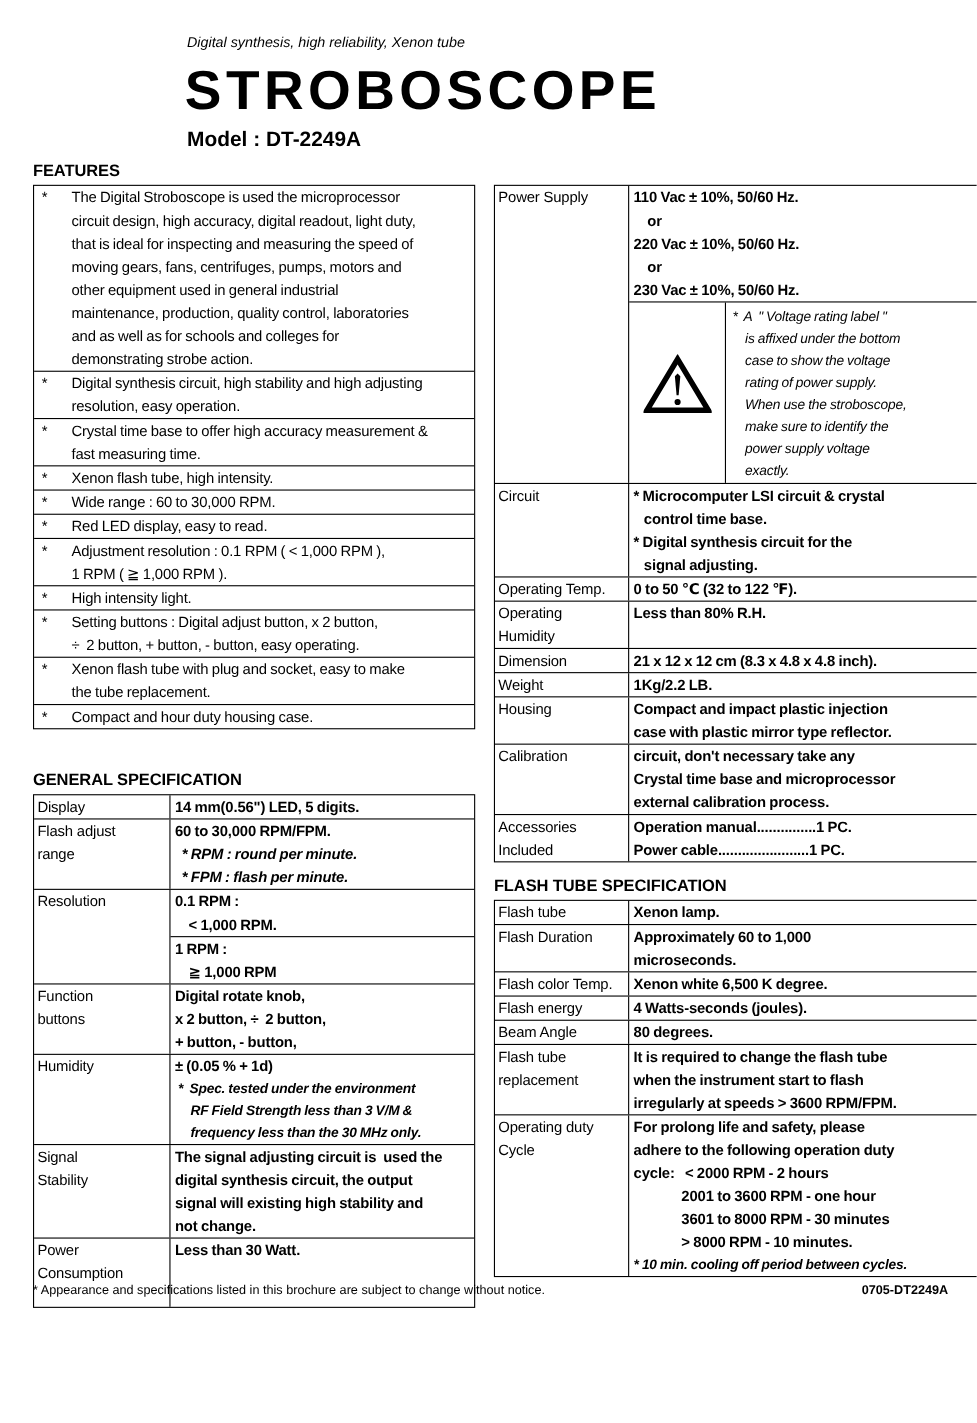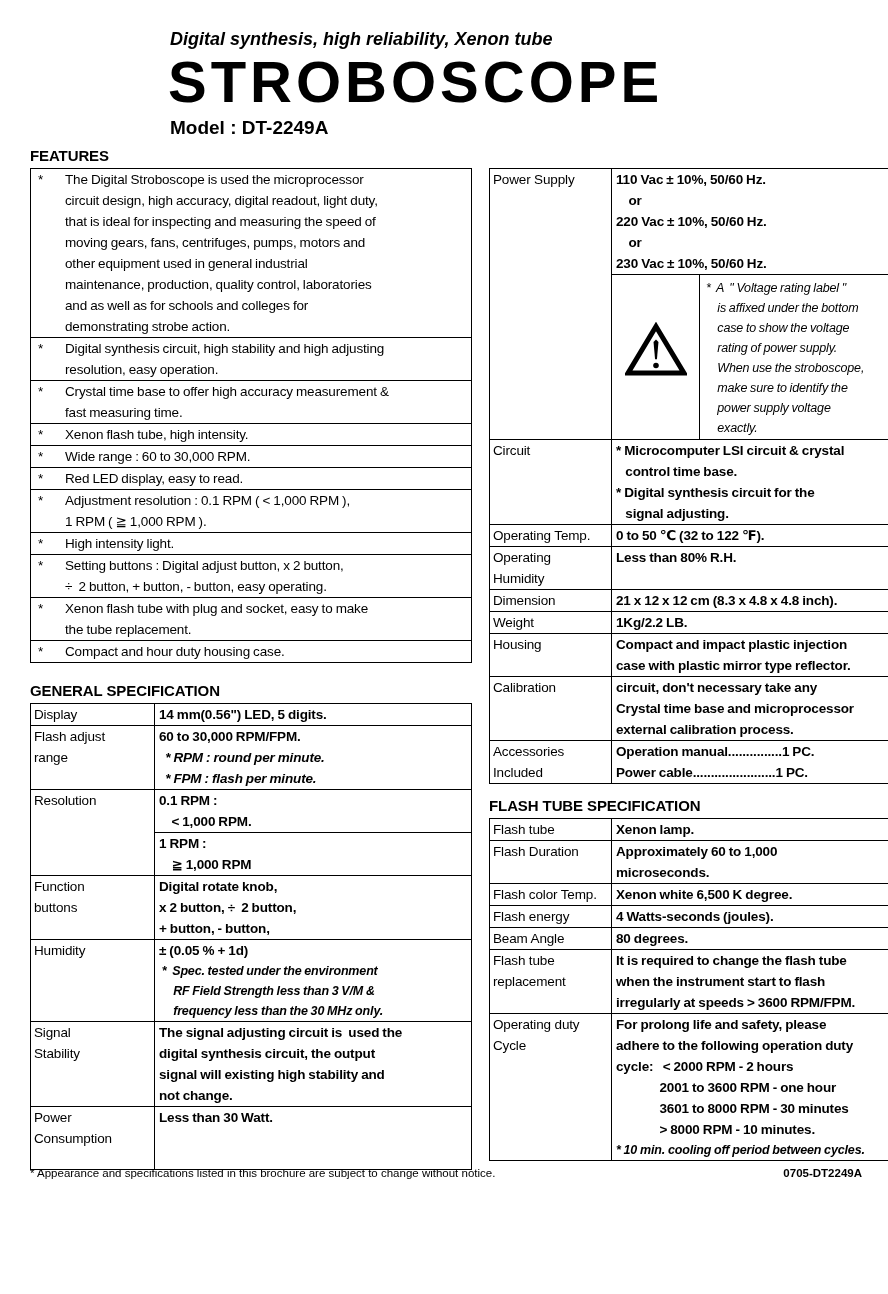--- a/index.html
+++ b/index.html
@@ -5,29 +5,29 @@
   html,body{margin:0;padding:0;background:#ffffff;}
   .page{
     position:relative;
     width:888px;height:1294px;
     background:#ffffff;color:#000;
     font-family:"Liberation Sans","DejaVu Sans",sans-serif;
     overflow:hidden;
   }
   
   .header{padding:28px 0 0 170px;}
-  .tagline{font-style:italic;font-weight:700;font-size:18px;line-height:22px;}
-  .title{font-size:58px;font-weight:700;line-height:60px;letter-spacing:4px;margin:2px 0 0 -2px;}
+  .tagline{font-style:italic;font-weight:400;font-size:13px;line-height:22px;}
+  .title{font-size:50px;font-weight:700;line-height:60px;letter-spacing:4px;margin:2px 0 0 -2px;}
   .model{font-size:19px;font-weight:700;line-height:24px;margin-top:4px;}
   
   .cols{display:flex;gap:17px;padding-left:30px;margin-top:6px;}
-  .col-left{width:442px;flex:none;}
+  .col-left{width:402px;flex:none;}
   .col-right{width:468px;flex:none;padding-top:22px;}
   .sec-heading{font-size:15px;font-weight:700;line-height:20px;margin-bottom:2px;letter-spacing:-0.1px;}
-  .sec-heading.gs{margin-top:18px;}
+  .sec-heading.gs{margin-top:37px;}
   .sec-heading.ft{margin-top:12px;}
   
   .table{border:1px solid #000;}
   .trow{display:flex;border-top:1px solid #000;}
   .trow:first-child{border-top:none;}
   .tlabel{
     width:119px;flex:none;border-right:1px solid #000;
     padding:0 1px 0 3px;white-space:pre-line;
     font-size:13.5px;line-height:21px;letter-spacing:-0.15px;
   }

